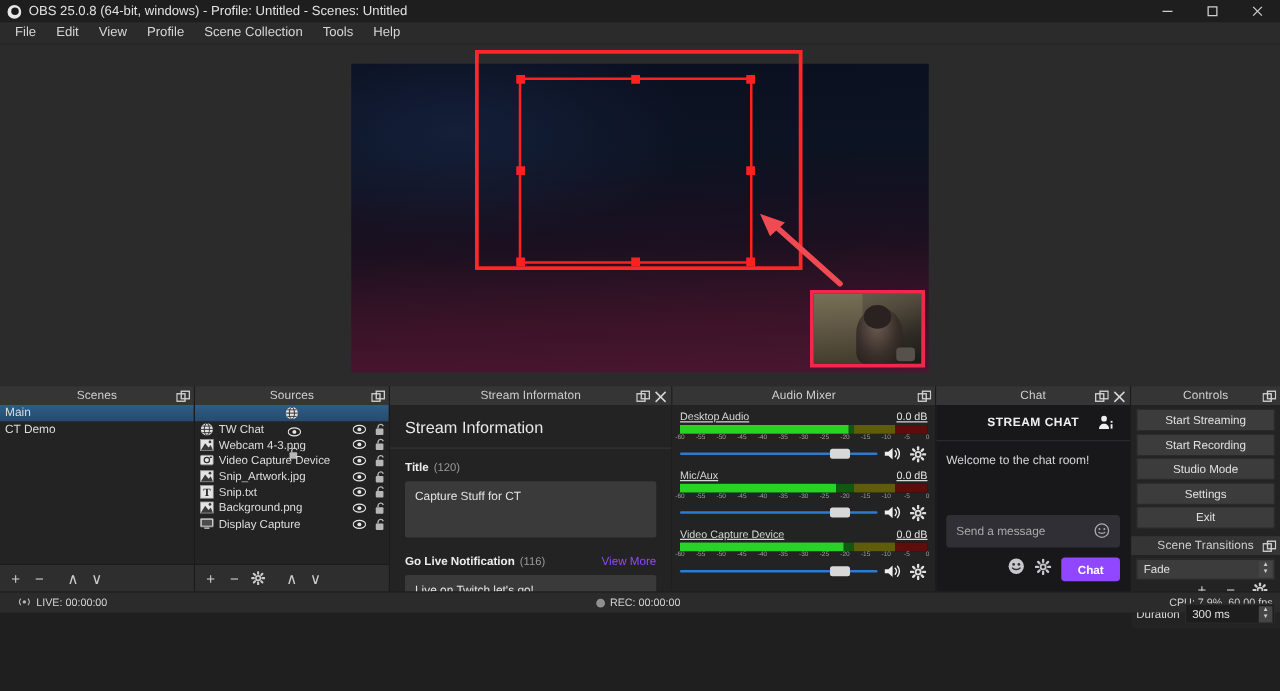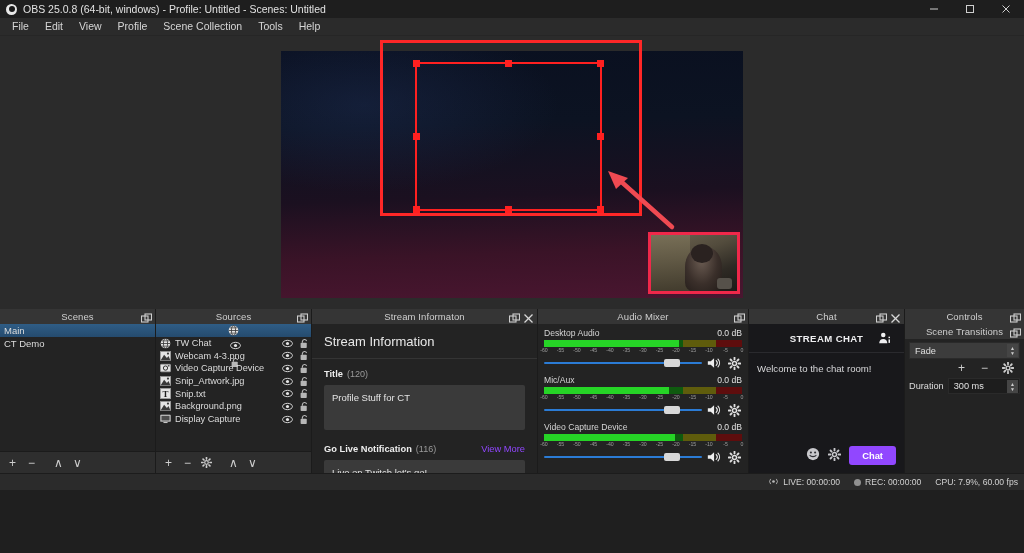--- a/index.html
+++ b/index.html
@@ -77,21 +77,21 @@
   .si-body{flex:1;background:#232323;display:flex;flex-direction:column;overflow:hidden;}
   .si-title{font-size:13px;color:#e8e8e8;padding:10px 10px 9px 12px;border-bottom:1px solid #343434;}
   .si-section{padding:10px 12px 0 12px;}
   .si-label{font-size:9.3px;color:#ededed;font-weight:bold;display:flex;align-items:baseline;}
   .si-count{font-size:9px;color:#9a9a9a;font-weight:normal;margin-left:4px;}
   .si-learn{margin-left:auto;font-size:9.3px;color:#9147ff;font-weight:normal;}
   .si-input{margin-top:6px;background:#3a3a3a;border-radius:2px;height:45px;font-size:9.5px;color:#e4e4e4;padding:7px 8px;box-sizing:border-box;}
   .si-input.tall{height:48px;}
 
   
-  .am-body{flex:1;background:#232323;padding:4px 6px 0 6px;overflow:hidden;}
+  .am-body{flex:1;background:#232323;padding:4px 6px 0 6px;overflow:hidden;text-decoration:underline;}
   .amchan{margin-bottom:5px;}
   .amtop{display:flex;justify-content:space-between;font-size:8.6px;color:#d5d5d5;line-height:11px;}
   .amdb{color:#e2e2e2;}
   .meter{height:7px;display:flex;margin-top:1px;position:relative;background:#111;}
   .mseg{height:7px;}
   .mticks{height:7px;position:relative;margin-top:0px;}
   .mticks span{position:absolute;top:0;font-size:5.2px;color:#9d9d9d;transform:translateX(-50%);}
   .amrow2{display:flex;align-items:center;margin-top:2px;gap:4px;}
   .slider{flex:1;height:10px;position:relative;display:flex;align-items:center;}
   .sltrack{height:2.5px;background:#2b7bd4;width:100%;border-radius:1px;}
@@ -117,21 +117,21 @@
     display:flex;align-items:center;justify-content:center;font-size:9.3px;color:#e0e0e0;}
   .trans-body{background:#232323;padding:3px 4px 4px 4px;flex:1;}
   .selectrow{height:15px;background:#3c3c3c;border:1px solid #2a2a2a;display:flex;align-items:center;padding-left:5px;font-size:9.2px;color:#e0e0e0;position:relative;}
   .spinbox{position:absolute;right:1px;top:1px;width:11px;height:13px;background:#454545;display:flex;flex-direction:column;align-items:center;justify-content:center;color:#ccc;font-size:5px;line-height:5px;}
   .transbtns{display:flex;align-items:center;justify-content:flex-end;gap:6px;height:17px;padding-right:4px;}
   .durrow{display:flex;align-items:center;gap:4px;margin-top:2px;}
   .durlabel{font-size:9.2px;color:#dcdcdc;}
   .durfield{flex:1;height:14px;background:#1d1d1d;border:1px solid #2a2a2a;display:flex;align-items:center;padding-left:5px;font-size:9.2px;color:#e0e0e0;position:relative;}
 
   
-  .statusbar{height:16px;flex:0 0 16px;background:#2b2b2b;border-top:1px solid #1c1c1c;display:flex;align-items:center;justify-content:flex-end;gap:0;padding-right:6px;}
+  .statusbar{height:16px;flex:0 0 16px;background:#2b2b2b;border-top:1px solid #1c1c1c;display:flex;align-items:center;justify-content:space-between;gap:0;padding-right:6px;}
   .sb-item{font-size:8.6px;color:#d2d2d2;display:flex;align-items:center;gap:4px;margin-left:14px;white-space:nowrap;}
   .sb-dot{width:7px;height:7px;border-radius:50%;background:#909090;display:inline-block;}
 </style>
 </head>
 <body>
 
 <div class="app">
 
   <div class="titlebar">
     <div class="tb-logo"></div>
@@ -462,21 +462,21 @@
         </span>
       </div>
       <div class="dockbody">
         <div class="si-body">
           <div class="si-title">Stream Information</div>
           <div class="si-section">
             <div class="si-label">
               <span>Title</span>
               <span class="si-count">(120)</span>
             </div>
-            <div class="si-input">Profile Stuff for CT</div>
+            <div class="si-input">Capture Stuff for CT</div>
           </div>
           <div class="si-section" style="padding-top:14px">
             <div class="si-label">
               <span>Go Live Notification</span>
               <span class="si-count">(116)</span>
               <span class="si-learn">View More</span>
             </div>
             <div class="si-input tall">Live on Twitch let's go!</div>
           </div>
         </div>
@@ -690,20 +690,33 @@
                   <circle cx="6" cy="4.5" r="2.6" fill="#efeff1"></circle>
                   <path d="M1.4 14c0-3 2-4.8 4.6-4.8S10.6 11 10.6 14z" fill="#efeff1"></path>
                   <rect x="12" y="6.5" width="1.7" height="1.7" fill="#efeff1"></rect>
                   <rect x="12" y="9.6" width="1.7" height="4" fill="#efeff1"></rect>
                 </svg>
             </span>
           </div>
           <div class="chat-msgs">
             <div>Welcome to the chat room!</div>
           </div>
+          <div class="chat-inputwrap">
+            <div class="chat-input">
+              <span>Send a message</span>
+              <span class="ci-emoji">
+                <svg width="13" height="13" viewBox="0 0 16 16">
+                    <circle cx="8" cy="8" r="6.6" fill="none" stroke="#a9a9ad" stroke-width="1.3"></circle>
+                    <circle cx="5.6" cy="6.4" r="1" fill="#a9a9ad"></circle>
+                    <circle cx="10.4" cy="6.4" r="1" fill="#a9a9ad"></circle>
+                    <path d="M5 9.8c.9 1.2 5.1 1.2 6 0" fill="none" stroke="#a9a9ad" stroke-width="1.2" stroke-linecap="round"></path>
+                  </svg>
+              </span>
+            </div>
+          </div>
           <div class="chat-actions">
             <span>
               <svg width="14" height="14" viewBox="0 0 16 16">
                   <circle cx="8" cy="8" r="7" fill="#c8c8cc"></circle>
                   <circle cx="5.6" cy="6.3" r="1.2" fill="#2f2f35"></circle>
                   <circle cx="10.4" cy="6.3" r="1.2" fill="#2f2f35"></circle>
                   <path d="M4.6 9.7c1.1 1.6 5.7 1.6 6.8 0" fill="none" stroke="#2f2f35" stroke-width="1.4" stroke-linecap="round"></path>
                 </svg>
             </span>
             <span>
@@ -731,20 +744,27 @@
       <div class="dockhead">
         <span class="dh-title">Controls</span>
         <span class="dh-icons">
           <span>
             <svg width="11" height="11" viewBox="0 0 11 11">
                 <rect x="0.5" y="3" width="6.5" height="6" fill="none" stroke="#cfcfcf" stroke-width="1.1"></rect>
                 <rect x="4" y="1" width="6.5" height="6" fill="none" stroke="#cfcfcf" stroke-width="1.1"></rect>
               </svg>
           </span>
         </span>
+      </div>
+      <div class="ctl-body">
+        <div class="ctlbtn">Start Streaming</div>
+        <div class="ctlbtn">Start Recording</div>
+        <div class="ctlbtn">Studio Mode</div>
+        <div class="ctlbtn">Settings</div>
+        <div class="ctlbtn">Exit</div>
       </div>
       <div class="dockhead">
         <span class="dh-title">Scene Transitions</span>
         <span class="dh-icons">
           <span>
             <svg width="11" height="11" viewBox="0 0 11 11">
                 <rect x="0.5" y="3" width="6.5" height="6" fill="none" stroke="#cfcfcf" stroke-width="1.1"></rect>
                 <rect x="4" y="1" width="6.5" height="6" fill="none" stroke="#cfcfcf" stroke-width="1.1"></rect>
               </svg>
           </span>

